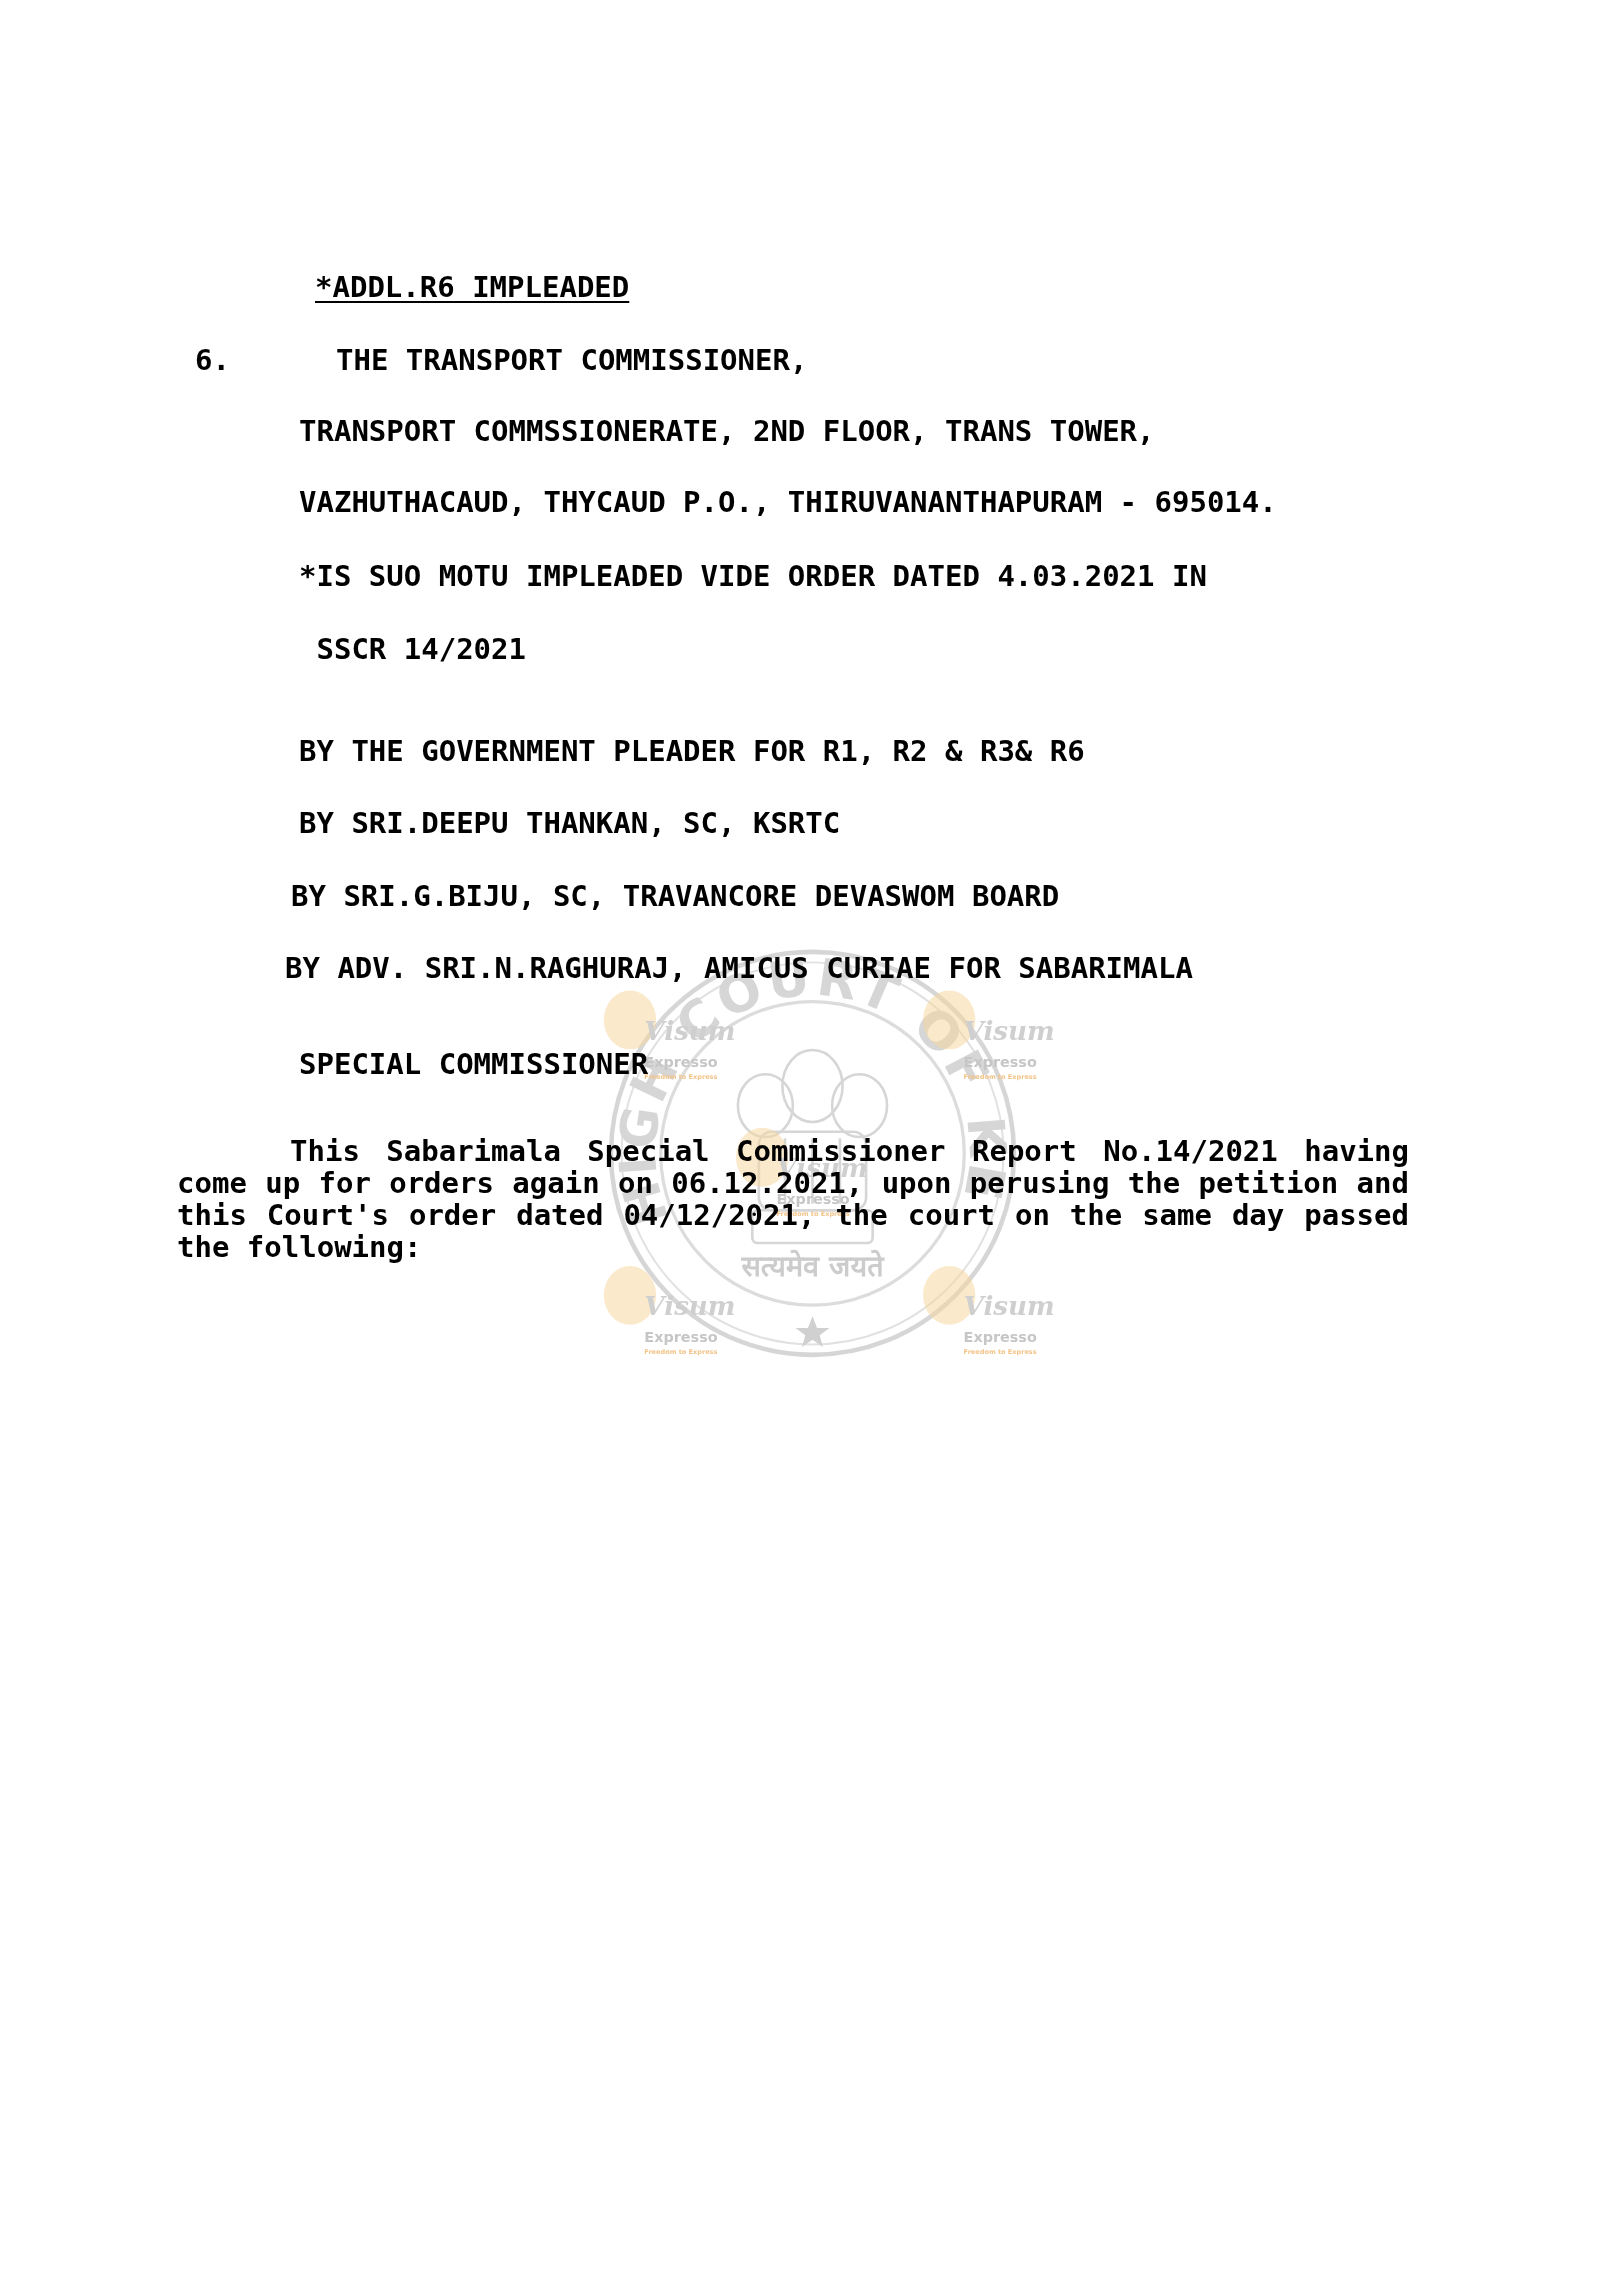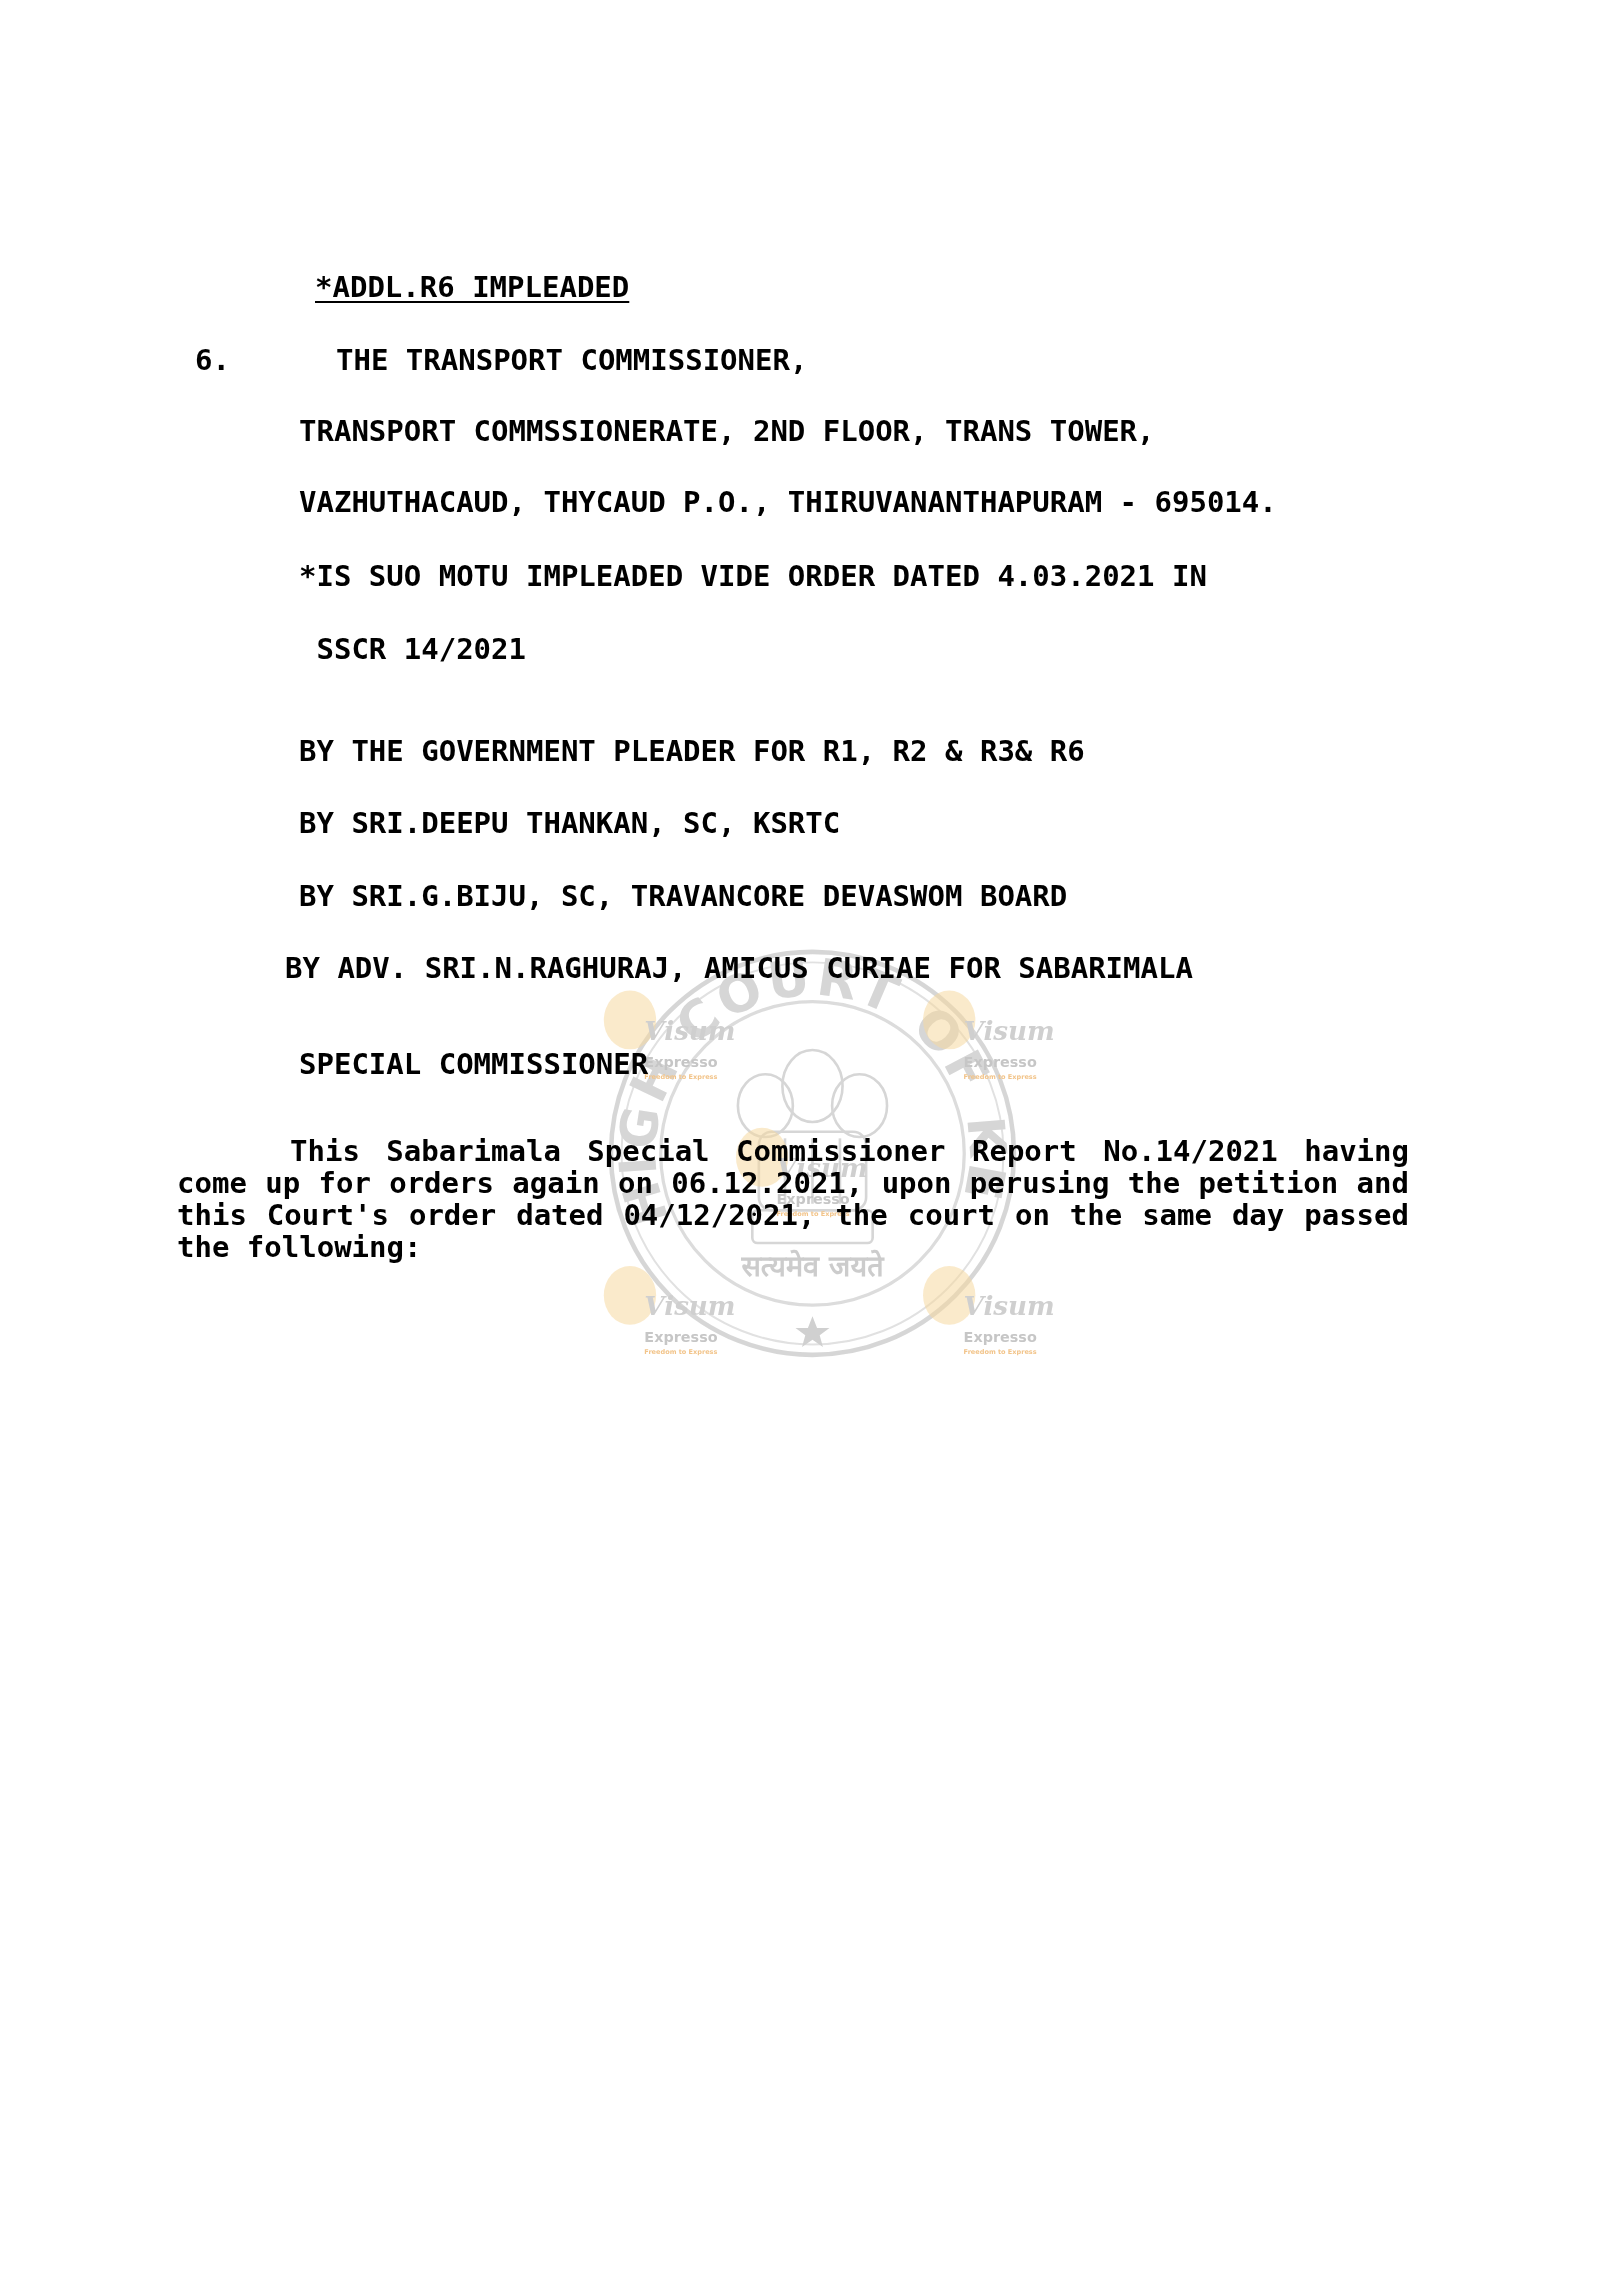--- a/index.html
+++ b/index.html
@@ -86,18 +86,18 @@
 
 <div class="line" style="left:195px; top:346px;">6.</div>
 <div class="line" style="left:312px; top:346px;margin-left:24px;">THE TRANSPORT COMMISSIONER,</div>
 <div class="line" style="left:299px; top:417px;">TRANSPORT COMMSSIONERATE, 2ND FLOOR, TRANS TOWER,</div>
 <div class="line" style="left:299px; top:488px;">VAZHUTHACAUD, THYCAUD P.O., THIRUVANANTHAPURAM - 695014.</div>
 <div class="line" style="left:299px; top:562px;">*IS SUO MOTU IMPLEADED VIDE ORDER DATED 4.03.2021 IN</div>
 <div class="line" style="left:299px; top:635px;"> SSCR 14/2021</div>
 
 <div class="line" style="left:299px; top:737px;">BY THE GOVERNMENT PLEADER FOR R1, R2 &amp; R3&amp; R6</div>
 <div class="line" style="left:299px; top:809px;">BY SRI.DEEPU THANKAN, SC, KSRTC</div>
-<div class="line" style="left:299px; top:882px;">BY SRI.G.BIJU, SC, TRAVANCORE DEVASWOM BOARD</div>
+<div class="line" style="left:291px; top:882px;">BY SRI.G.BIJU, SC, TRAVANCORE DEVASWOM BOARD</div>
 <div class="line" style="left:285px; top:954px;">BY ADV. SRI.N.RAGHURAJ, AMICUS CURIAE FOR SABARIMALA</div>
 <div class="line" style="left:299px; top:1050px;">SPECIAL COMMISSIONER</div>
 
 <div class="para">This Sabarimala Special Commissioner Report No.14/2021 having come up for orders again on 06.12.2021, upon perusing the petition and this Court's order dated 04/12/2021, the court on the same day passed the following:</div>
 
 
 </body></html>

